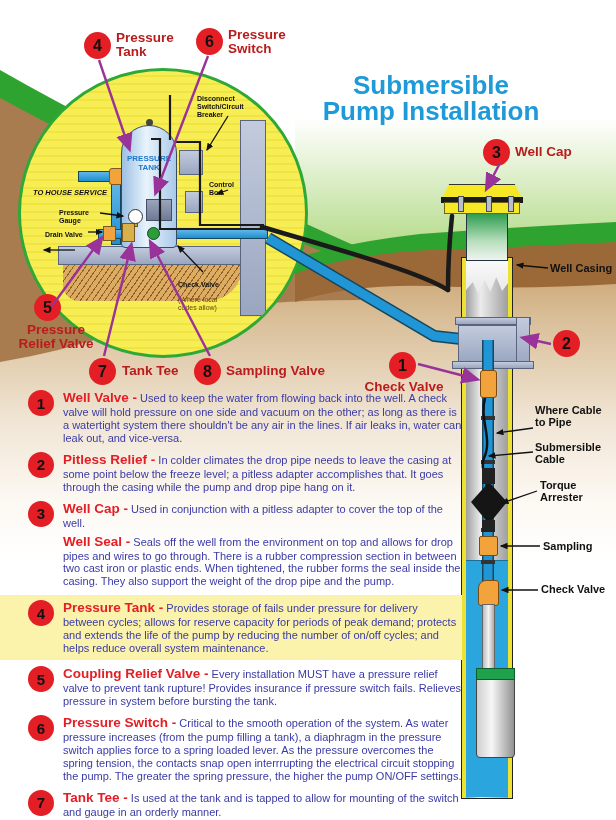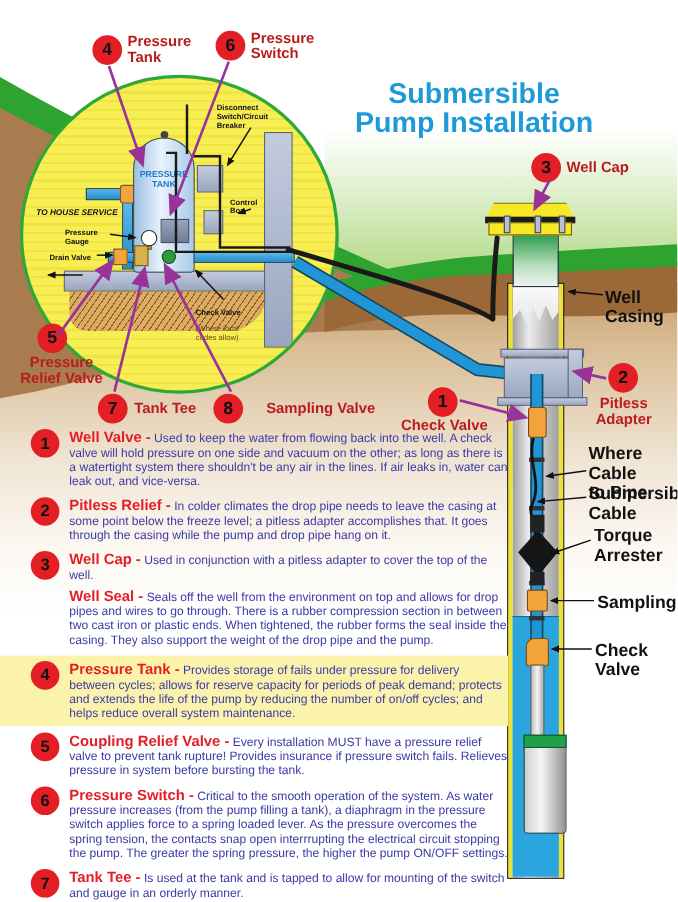--- a/index.html
+++ b/index.html
@@ -76,21 +76,21 @@
   #adp-fbot{left:452px;top:361px;width:82px;height:8px;}
   #cv-upper{left:480px;top:370px;width:17px;height:28px;background:#F2A33C;border:1px solid #7a4a10;border-radius:3px;}
   #torq-c1{left:482px;top:468px;width:13px;height:16px;background:#222;}
   #torq-c2{left:482px;top:520px;width:13px;height:12px;background:#222;}
   #coupling{left:479px;top:536px;width:19px;height:20px;background:#F2A33C;border:1px solid #7a4a10;border-radius:2px;}
   #cv-lower{left:478px;top:580px;width:21px;height:26px;background:#F2A33C;border:1px solid #7a4a10;border-radius:8px 3px 3px 3px;}
   #pump-pipe{left:482px;top:604px;width:13px;height:68px;background:linear-gradient(90deg,#bbb,#f3f3f3 50%,#aaa);border:1px solid #666;}
   #pump{left:476px;top:668px;width:39px;height:90px;border:1px solid #444;border-radius:0 0 4px 4px;
         background:linear-gradient(90deg,#cfcfcf,#f6f6f6 40%,#929292);}
   #pump-band{left:476px;top:668px;width:39px;height:12px;background:#1fa14c;border:1px solid #0c5e2a;}
-  .wlabel{color:#111;font-size:16px;font-weight:bold;line-height:1.12;white-space:pre-line;z-index:4;}
+  .wlabel{color:#111;font-size:11px;font-weight:bold;line-height:1.12;white-space:pre-line;z-index:4;}
 
   
   #list{left:28px;top:390px;width:434px;z-index:5;}
   .li{display:flex;margin-bottom:7px;}
   .num{flex:0 0 26px;width:26px;height:26px;border-radius:50%;background:#E31E25;color:#111;
        font-size:15px;font-weight:bold;display:flex;align-items:center;justify-content:center;margin-right:9px;}
   .num.hidden{visibility:hidden;height:0;}
   .li-text{color:#3A3AA6;font-size:11px;line-height:1.18;}
   .term{color:#E31E25;font-size:13.5px;font-weight:bold;}
   .hl{background:#FBF3AC;margin-left:-28px;padding:5px 0 5px 28px;width:462px;}
@@ -211,26 +211,24 @@
 Tank</div>
   <div class="abs co-circle" style="left:196px;top:28px">6</div>
   <div class="abs co-label" style="left:228px;top:28px;width:80px;white-space:pre-line">Pressure
 Switch</div>
   <div class="abs co-circle" style="left:34px;top:294px;z-index:6">5</div>
   <div class="abs co-label ctr" style="left:0px;top:323px;width:112px;white-space:pre-line;z-index:6">Pressure
 Relief Valve</div>
   <div class="abs co-circle" style="left:89px;top:358px;z-index:6">7</div>
   <div class="abs co-label" style="left:122px;top:364px;width:80px">Tank Tee</div>
   <div class="abs co-circle" style="left:194px;top:358px;z-index:6">8</div>
-  <div class="abs co-label" style="left:242px;top:364px;width:120px">Sampling Valve</div>
+  <div class="abs co-label" style="left:226px;top:364px;width:120px">Sampling Valve</div>
   <div class="abs co-circle" style="left:389px;top:352px">1</div>
   <div class="abs co-label ctr" style="left:362px;top:380px;width:84px">Check Valve</div>
   <div class="abs co-circle" style="left:553px;top:330px">2</div>
-  <div class="abs co-label ctr" style="left:524px;top:360px;width:86px;white-space:pre-line">Pitless
-Adapter</div>
   <div class="abs co-circle" style="left:483px;top:139px">3</div>
   <div class="abs co-label" style="left:515px;top:145px;width:80px">Well Cap</div>
 
   <div class="abs wlabel" style="left:550px;top:262px">Well Casing</div>
   <div class="abs wlabel" style="left:535px;top:404px">Where Cable
 to Pipe</div>
   <div class="abs wlabel" style="left:535px;top:441px">Submersible
 Cable</div>
   <div class="abs wlabel" style="left:540px;top:479px">Torque
 Arrester</div>

